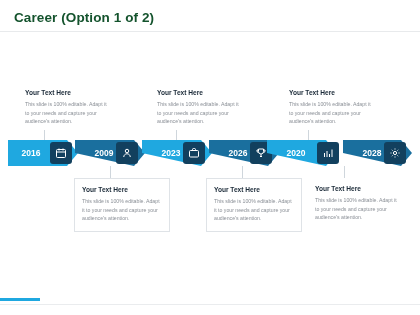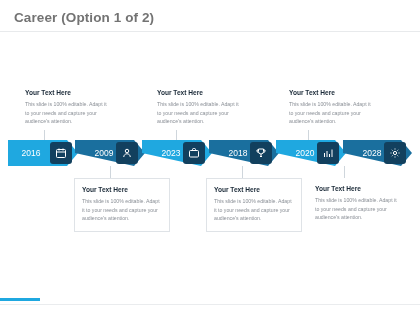--- a/index.html
+++ b/index.html
@@ -19,21 +19,21 @@
     height: 315px;
     background: #ffffff;
     box-sizing: border-box;
   }
   .title {
     position: absolute;
     left: 14px;
     top: 10px;
     font-size: 13.5px;
     font-weight: bold;
-    color: #737373;
+    color: #14532d;
     letter-spacing: 0.1px;
   }
   .title-rule {
     position: absolute;
     left: 0px;
     top: 31px;
     width: 420px;
     height: 1px;
     background: #e8eaec;
   }
@@ -66,21 +66,21 @@
   }
   .arrow-start {
     clip-path: polygon(0% 0%, calc(100% - 11px) 0%, 100% 50%, calc(100% - 11px) 100%, 0% 100%);
   }
   .year {
     position: absolute;
     top: 0;
     height: 22px;
     line-height: 26px;
     font-size: 8.5px;
-    font-weight: normal;
+    font-weight: bold;
     color: #ffffff;
     text-align: center;
     width: 34px;
   }
   .node {
     position: absolute;
     top: 2px;
     width: 22px;
     height: 22px;
     border-radius: 3px;
@@ -197,30 +197,30 @@
     </div>
     <div class="node" style="left:175px; background:#12405e;">
       <svg width="12" height="12" viewBox="0 0 24 24" fill="none" stroke="#ffffff" stroke-width="2">
         <rect x="3" y="7" width="18" height="13" rx="2"></rect>
           <path d="M9 7V5a2 2 0 0 1 2-2h2a2 2 0 0 1 2 2v2"></path>
       </svg>
     </div>
 
     <div class="chev" style="left:201px; width:70px;">
       <div class="body arrow" style="background:#1a6f9e;"></div>
-      <div class="year" style="left:12px;">2018</div>
+      <div class="year" style="left:12px;">2026</div>
     </div>
     <div class="node" style="left:242px; background:#12405e;">
       <svg width="12" height="12" viewBox="0 0 24 24" fill="none" stroke="#ffffff" stroke-width="2">
         <path d="M7 4h10v5a5 5 0 0 1-10 0V4z"></path>
           <path d="M7 6H4v2a3 3 0 0 0 3 3M17 6h3v2a3 3 0 0 1-3 3M10 19h4M12 14v5"></path>
       </svg>
     </div>
 
-    <div class="chev" style="left:268px; width:70px;">
+    <div class="chev" style="left:259px; width:70px;">
       <div class="body arrow" style="background:#1fa8e0;"></div>
       <div class="year" style="left:12px;">2020</div>
     </div>
     <div class="node" style="left:309px; background:#12405e;">
       <svg width="12" height="12" viewBox="0 0 24 24" fill="none" stroke="#ffffff" stroke-width="2">
         <path d="M5 20V12M10 20V8M15 20V14M20 20V5"></path>
       </svg>
     </div>
 
     <div class="chev" style="left:335px; width:69px;">

